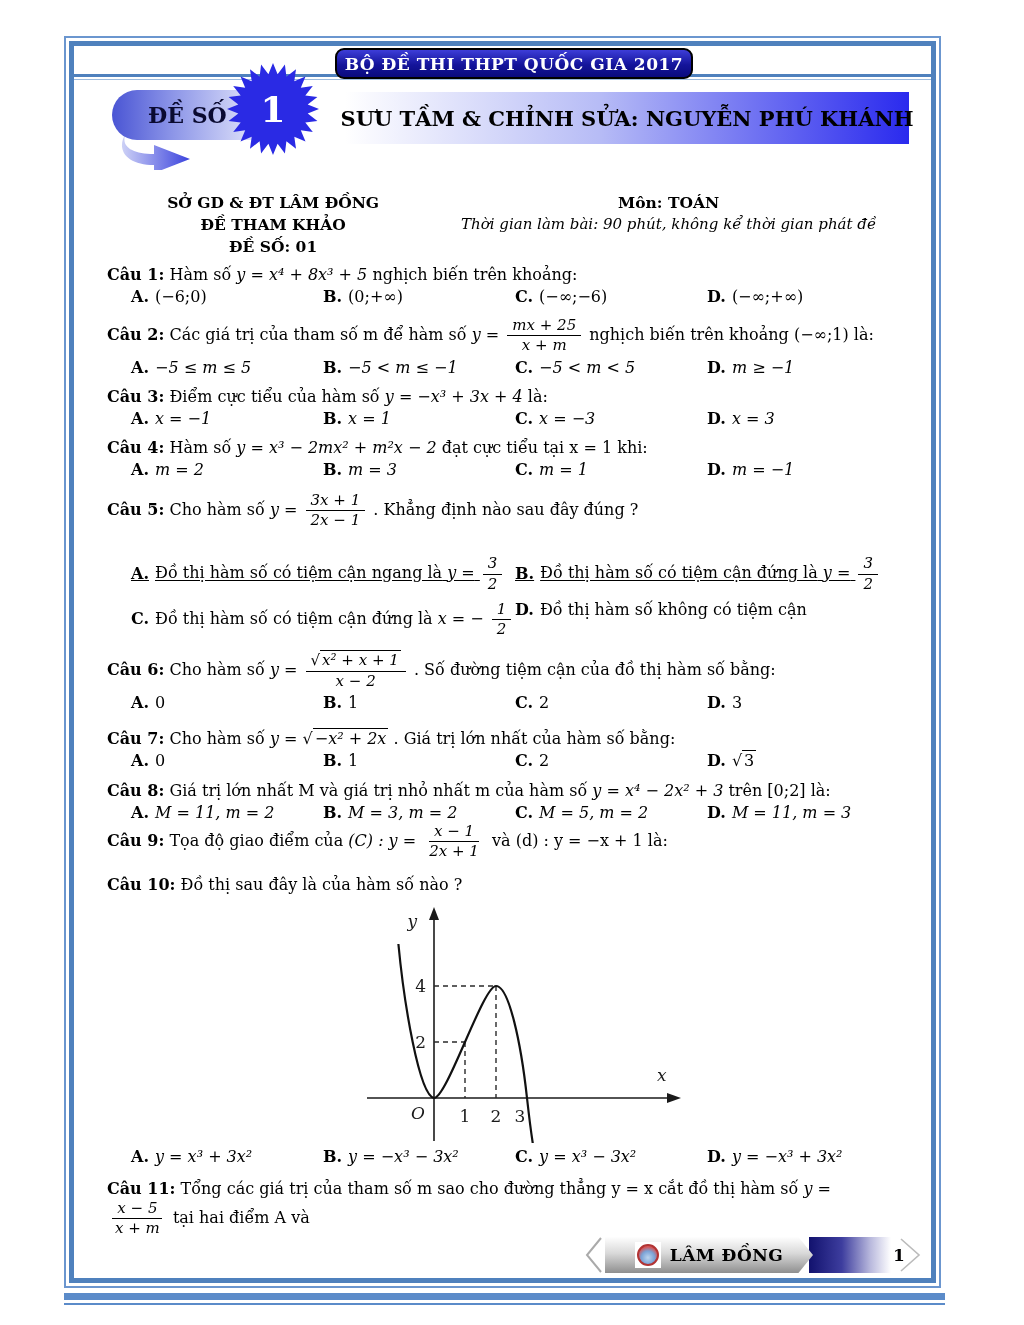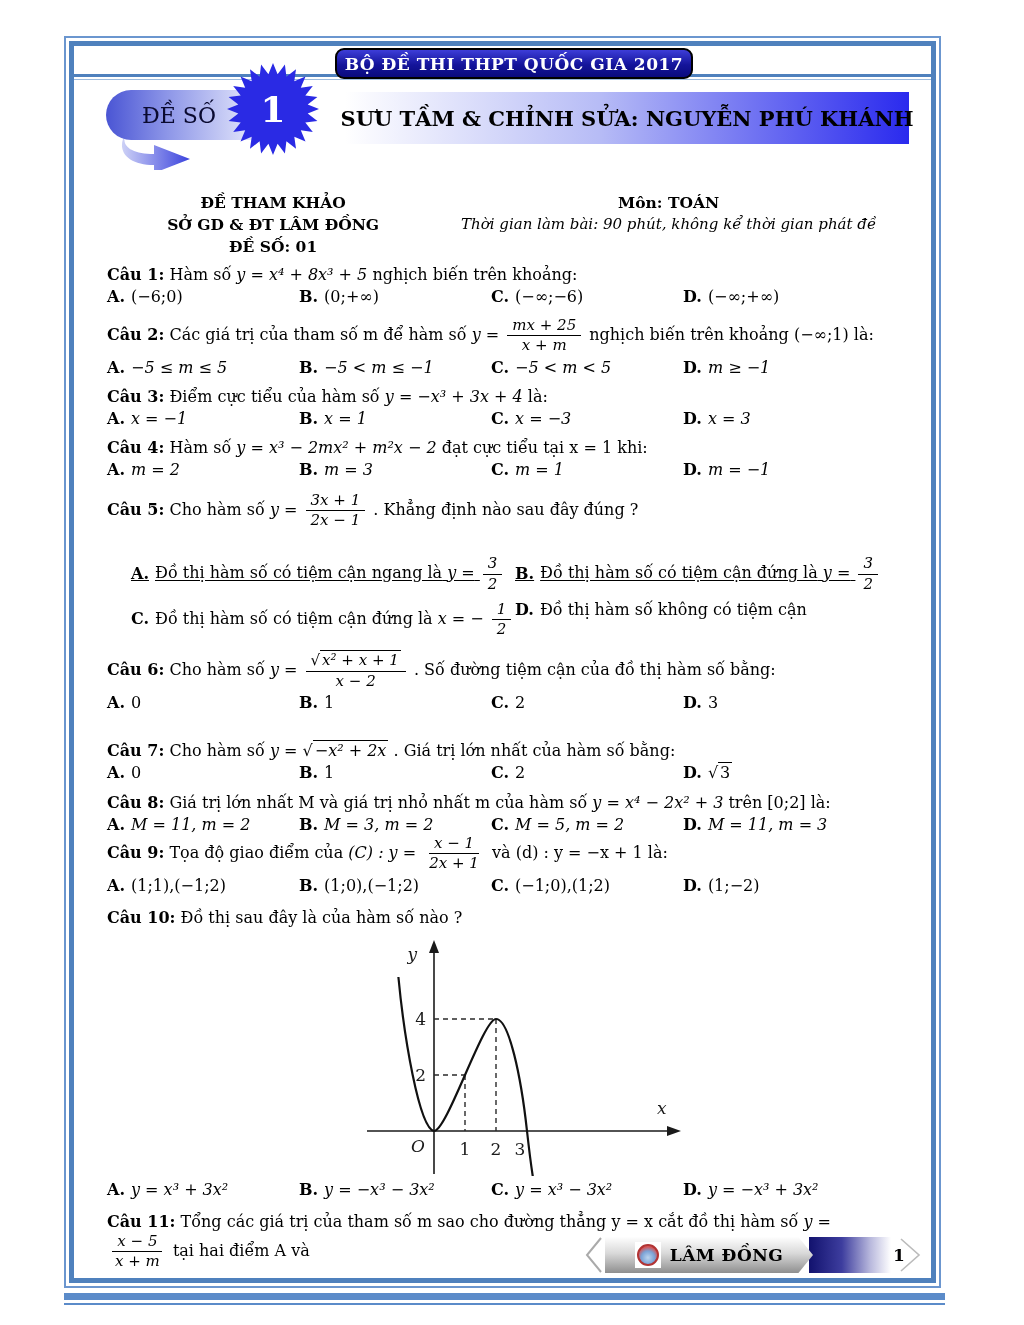--- a/index.html
+++ b/index.html
@@ -24,45 +24,45 @@
   .hdr-line{position:absolute;left:0;right:0;top:28px;height:2px;
     border-top:3px solid #4f81bd;border-bottom:1px solid #9dbbdd;}
   .top-banner{
     position:absolute;left:261px;top:2px;width:358px;height:31px;z-index:3;
     background:linear-gradient(#3d3dd8 0%,#14149a 55%,#0a0a7e 100%);
     border:2px solid #000;border-radius:9px;box-sizing:border-box;
     color:#fff;font-weight:700;font-size:17px;letter-spacing:.5px;
     display:flex;align-items:center;justify-content:center;
   }
   .pill{
-    position:absolute;left:32px;top:44px;width:204px;height:50px;border-radius:26px;
+    position:absolute;left:38px;top:44px;width:204px;height:50px;border-radius:26px;
     background:linear-gradient(90deg,#4a55d4 0%,#8d96e8 30%,#dfe2fa 70%,#ffffff 95%);
     display:flex;align-items:center;padding-left:36px;box-sizing:border-box;
-    font-weight:400;font-size:22px;color:#0a0a30;z-index:1;
+    font-weight:700;font-size:22px;color:#0a0a30;z-index:1;
   }
   .star-wrap{position:absolute;left:152px;top:16px;width:94px;height:94px;z-index:2;}
   .star-wrap text{fill:#fff;font-weight:700;font-size:36px;font-family:"DejaVu Serif",serif;}
   .title-banner{
     position:absolute;left:271px;top:46px;width:564px;height:52px;z-index:1;
     background:linear-gradient(90deg,#ffffff 0%,#b7bcf6 45%,#2a2aee 100%);
     display:flex;align-items:center;justify-content:center;
     font-weight:700;font-size:21px;color:#000;white-space:nowrap;
   }
   .swoosh{position:absolute;left:44px;top:86px;width:78px;height:38px;z-index:0;}
   
   .ehdr{display:flex;margin-top:4px;line-height:1.42;font-size:15.5px;}
   .ehdr-left{width:42%;text-align:center;font-weight:700;}
   .ehdr-right{width:58%;text-align:center;}
   .ehdr-right .t1,.ehdr-right .t2{font-weight:700;}
   .ehdr-right .t3{font-style:italic;font-size:15px;}
   
   .q{margin-top:6px;font-size:16px;line-height:1.32;padding-right:4px;}
   .ql{font-weight:700;}
   .math{font-style:italic;}
-  .opts{display:grid;grid-template-columns:192px 192px 192px 1fr;margin-top:2px;font-size:16px;}
+  .opts{display:grid;grid-template-columns:192px 192px 192px 1fr;margin-left:24px;margin-top:2px;font-size:16px;}
   .opts2{display:grid;grid-template-columns:384px 1fr;margin-left:24px;margin-top:2px;font-size:16px;}
   .opt{white-space:nowrap;}
   .optl{font-weight:700;margin-right:6px;font-style:normal;}
   .frac{display:inline-flex;flex-direction:column;align-items:center;vertical-align:middle;
         margin:1px 3px;font-size:15px;line-height:1.15;}
   .frac .fnum{border-bottom:1px solid #000;padding:0 5px 1px;}
   .frac .fden{padding:1px 5px 0;}
   .sqrt{white-space:nowrap;}
   .rad{border-top:1px solid #000;padding:0 2px;}
   
@@ -118,22 +118,22 @@
               </linearGradient>
             </defs>
             <path d="M8,1 C2,14 13,22 36,22 L36,13 L72,27 L36,41 L36,33 C9,33 -3,18 8,1 Z" fill="url(#swg)"></path>
           </svg>
         </div>
         <div class="title-banner">SƯU TẦM &amp; CHỈNH SỬA: NGUYỄN PHÚ KHÁNH</div>
       </div>
 
       <div class="ehdr">
         <div class="ehdr-left">
+          <div>SỞ GD &amp; ĐT LÂM ĐỒNG</div>
           <div>ĐỀ THAM KHẢO</div>
-          <div>SỞ GD &amp; ĐT LÂM ĐỒNG</div>
           <div>ĐỀ SỐ: 01</div>
         </div>
         <div class="ehdr-right">
           <div class="t2">Môn: TOÁN</div>
           <div class="t3">Thời gian làm bài: 90 phút, không kể thời gian phát đề</div>
         </div>
       </div>
 
       <div class="q">
         <span class="ql">Câu 1:</span>
@@ -243,21 +243,21 @@
         </span>
         <span>. Số đường tiệm cận của đồ thị hàm số bằng:</span>
       </div>
       <div class="opts">
         <span class="opt"><span class="optl">A.</span><span>0</span></span>
         <span class="opt"><span class="optl">B.</span><span>1</span></span>
         <span class="opt"><span class="optl">C.</span><span>2</span></span>
         <span class="opt"><span class="optl">D.</span><span>3</span></span>
       </div>
 
-      <div class="q" style="margin-top:28px;">
+      <div class="q" style="margin-top:16px;">
         <span class="ql">Câu 7:</span>
         <span>Cho hàm số</span>
         <span class="math">y =</span>
         <span class="sqrt"><span>√</span><span class="rad math">−x² + 2x</span></span>
         <span>. Giá trị lớn nhất của hàm số bằng:</span>
       </div>
       <div class="opts">
         <span class="opt"><span class="optl">A.</span><span>0</span></span>
         <span class="opt"><span class="optl">B.</span><span>1</span></span>
         <span class="opt"><span class="optl">C.</span><span>2</span></span>
@@ -280,26 +280,20 @@
       <div class="q" style="margin-top:0;">
         <span class="ql">Câu 9:</span>
         <span>Tọa độ giao điểm của</span>
         <span class="math">(C) : y =</span>
         <span class="frac">
             <span class="fnum math">x − 1</span>
             <span class="fden math">2x + 1</span>
           </span>
         <span>và (d) : y = −x + 1</span>
         <span>là:</span>
-      </div>
-      <div class="opts">
-        <span class="opt"><span class="optl">A.</span><span>(1;1),(−1;2)</span></span>
-        <span class="opt"><span class="optl">B.</span><span>(1;0),(−1;2)</span></span>
-        <span class="opt"><span class="optl">C.</span><span>(−1;0),(1;2)</span></span>
-        <span class="opt"><span class="optl">D.</span><span>(1;−2)</span></span>
       </div>
 
       <div class="q" style="margin-top:12px;">
         <span class="ql">Câu 10:</span>
         <span>Đồ thị sau đây là của hàm số nào ?</span>
       </div>
       <div class="graph">
         <svg width="330" height="240" viewBox="0 0 330 240">
 
           <line x1="8" y1="195" x2="310" y2="195" stroke="#1a1a1a" stroke-width="1.6"></line>

